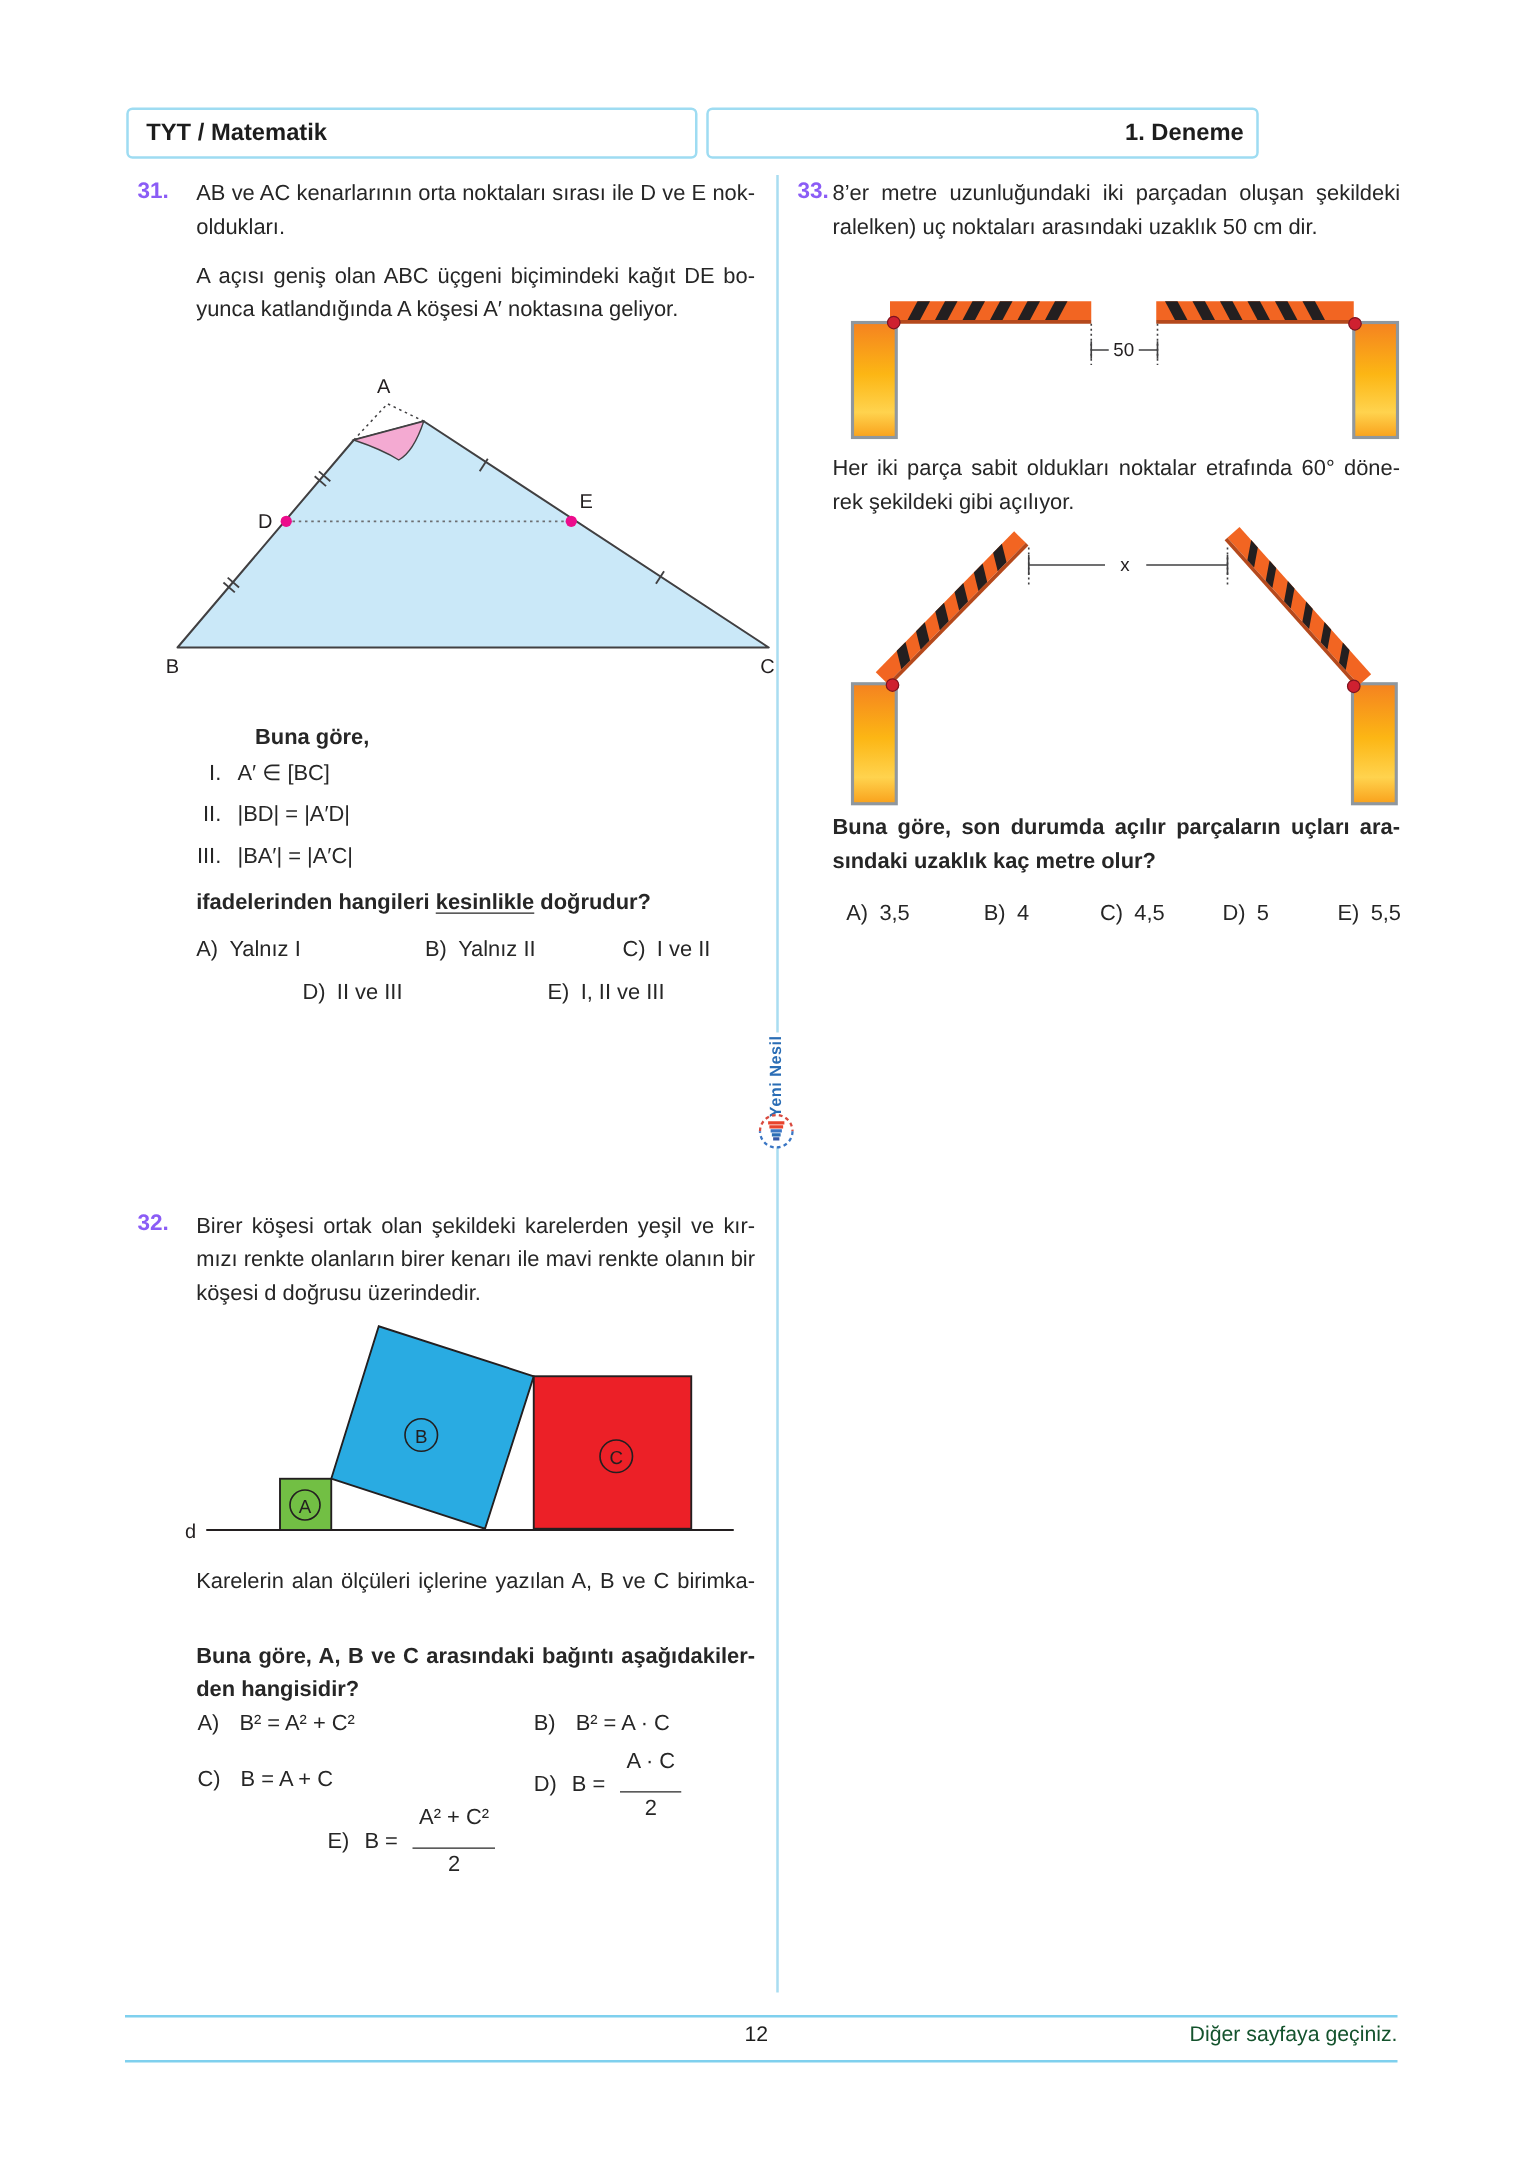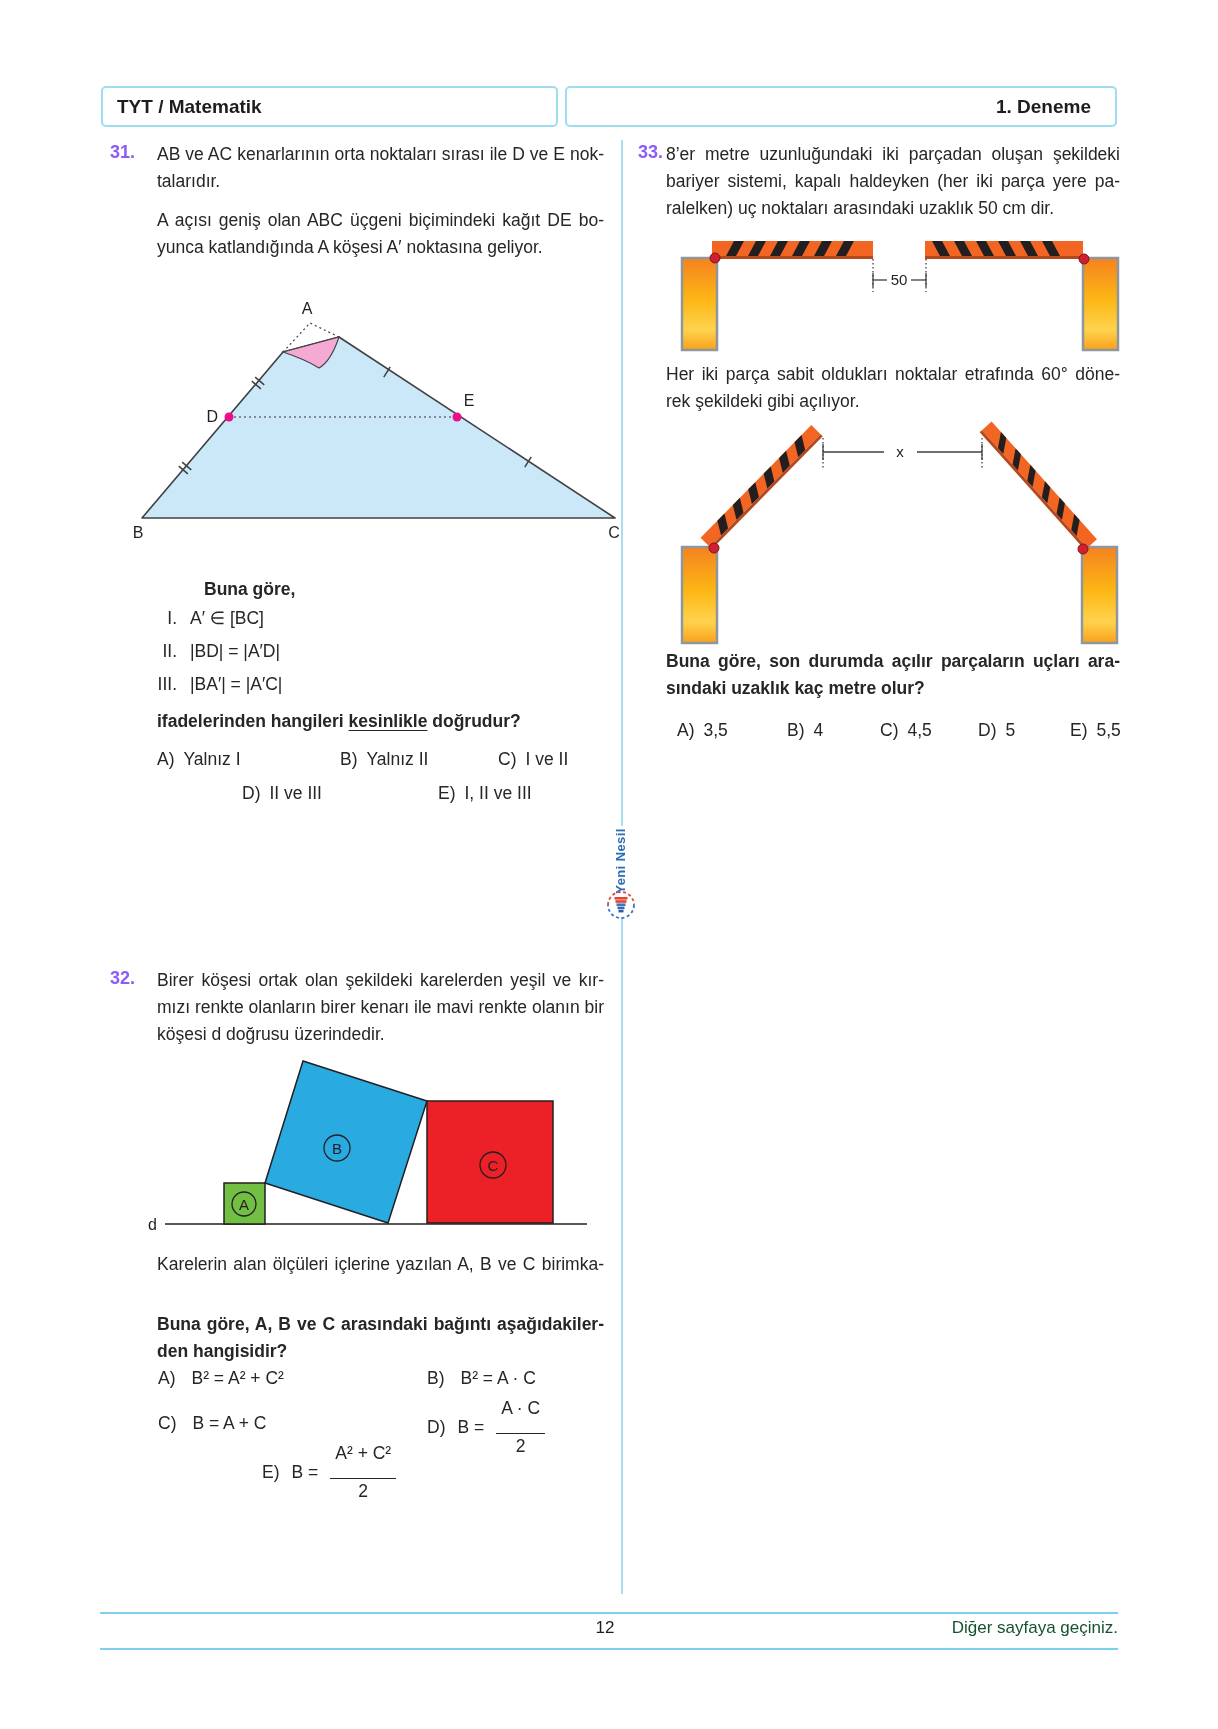--- a/index.html
+++ b/index.html
@@ -8,21 +8,21 @@
     font-family:"Liberation Sans", sans-serif; color:#262626; overflow:hidden;
   }
   .abs { position:absolute; }
   
   .hbox {
     position:absolute; top:86px; height:41px; border:2px solid #9edcf2;
     border-radius:5px; box-sizing:border-box; display:flex; align-items:center;
     font-weight:bold; font-size:19px; color:#1d1d1d; background:#fff;
   }
   .hbox.left  { left:101px; width:457px; padding-left:14px; }
-  .hbox.right { left:565px; width:552px; justify-content:flex-end; padding-right:24px; }
+  .hbox.right { left:565px; width:442px; justify-content:flex-end; padding-right:10px; }
   
   .vdiv { position:absolute; left:621px; width:2px; background:#a9ddf1; }
   
   .qnum { position:absolute; font-weight:bold; font-size:18px; color:#8b5cf6; }
   .para { position:absolute; }
   .line { font-size:17.5px; line-height:27px; height:27px; white-space:nowrap; }
   .jline { white-space:normal; text-align:justify; text-align-last:justify; }
   .bold { font-weight:bold; }
   .u { text-decoration:underline; text-underline-offset:3px; }
   
@@ -71,21 +71,21 @@
     <rect x="8.5" y="7" width="13" height="2.6" fill="#e8432d"></rect>
     <rect x="9.5" y="10.2" width="11" height="2.6" fill="#e8432d"></rect>
     <rect x="10.5" y="13.4" width="9" height="2.6" fill="#3a76c4"></rect>
     <rect x="11.5" y="16.6" width="7" height="2.6" fill="#2a6db5"></rect>
     <rect x="12.5" y="19.8" width="5" height="2.6" fill="#3358a8"></rect>
   </svg>
 
   <span class="qnum" style="left:110px; top:142px;">31.</span>
   <div class="para" style="left:157px; top:141px; width:447px;">
     <div class="line jline">AB ve AC kenarlarının orta noktaları sırası ile D ve E nok-</div>
-    <div class="line">talarıdır.</div>
+    <div class="line">oldukları.</div>
   </div>
   <div class="para" style="left:157px; top:207px; width:447px;">
     <div class="line jline">A açısı geniş olan ABC üçgeni biçimindeki kağıt DE bo-</div>
     <div class="line">yunca katlandığında A köşesi A′ noktasına geliyor.</div>
   </div>
 
   <svg class="abs" style="left:110px; top:290px;" width="520" height="255" viewBox="0 0 520 255">
 
     <polygon points="32,228 173,62 229,47 505,228" fill="#cae8f8" stroke="#414042" stroke-width="1.6" stroke-linejoin="round"></polygon>
 
@@ -220,21 +220,20 @@
     <span>B =</span>
     <span class="frac">
       <span class="num">A² + C²</span>
       <span class="den">2</span>
     </span>
   </div>
 
   <span class="qnum" style="left:638px; top:142px;">33.</span>
   <div class="para" style="left:666px; top:141px; width:454px;">
     <div class="line jline">8’er metre uzunluğundaki iki parçadan oluşan şekildeki</div>
-    <div class="line jline">bariyer sistemi, kapalı haldeyken (her iki parça yere pa-</div>
     <div class="line">ralelken) uç noktaları arasındaki uzaklık 50 cm dir.</div>
   </div>
 
   <svg class="abs" style="left:670px; top:235px;" width="455" height="120" viewBox="0 0 455 120">
     <defs>
       <linearGradient id="postGrad" x1="0" y1="0" x2="0" y2="1">
         <stop offset="0" stop-color="#f58220"></stop>
         <stop offset="0.45" stop-color="#fcb614"></stop>
         <stop offset="0.78" stop-color="#ffd34e"></stop>
         <stop offset="1" stop-color="#f9a11b"></stop>

